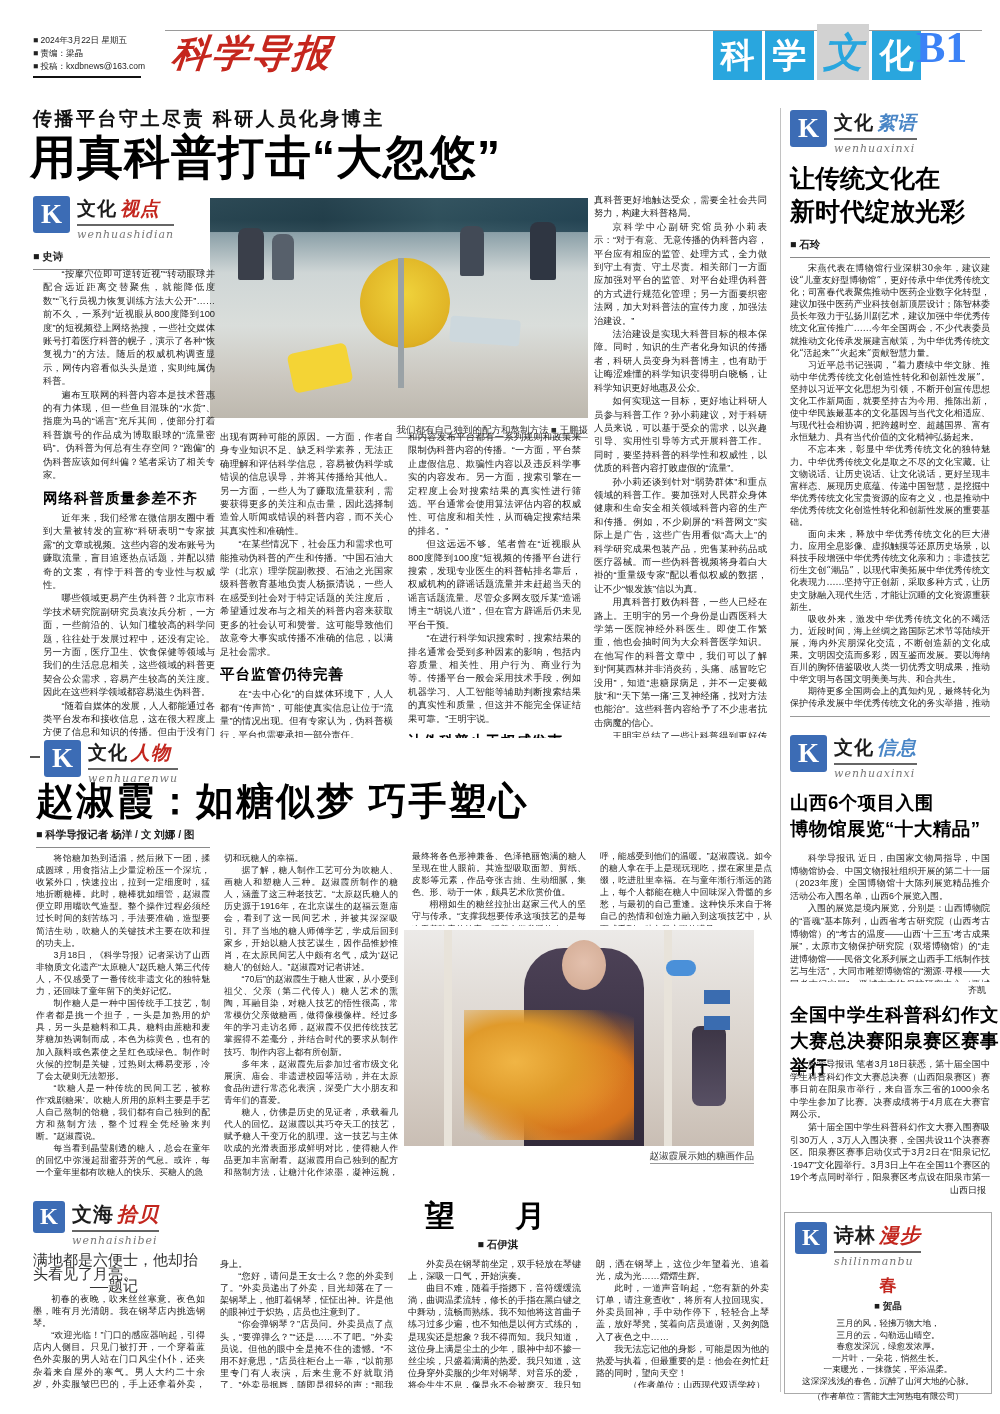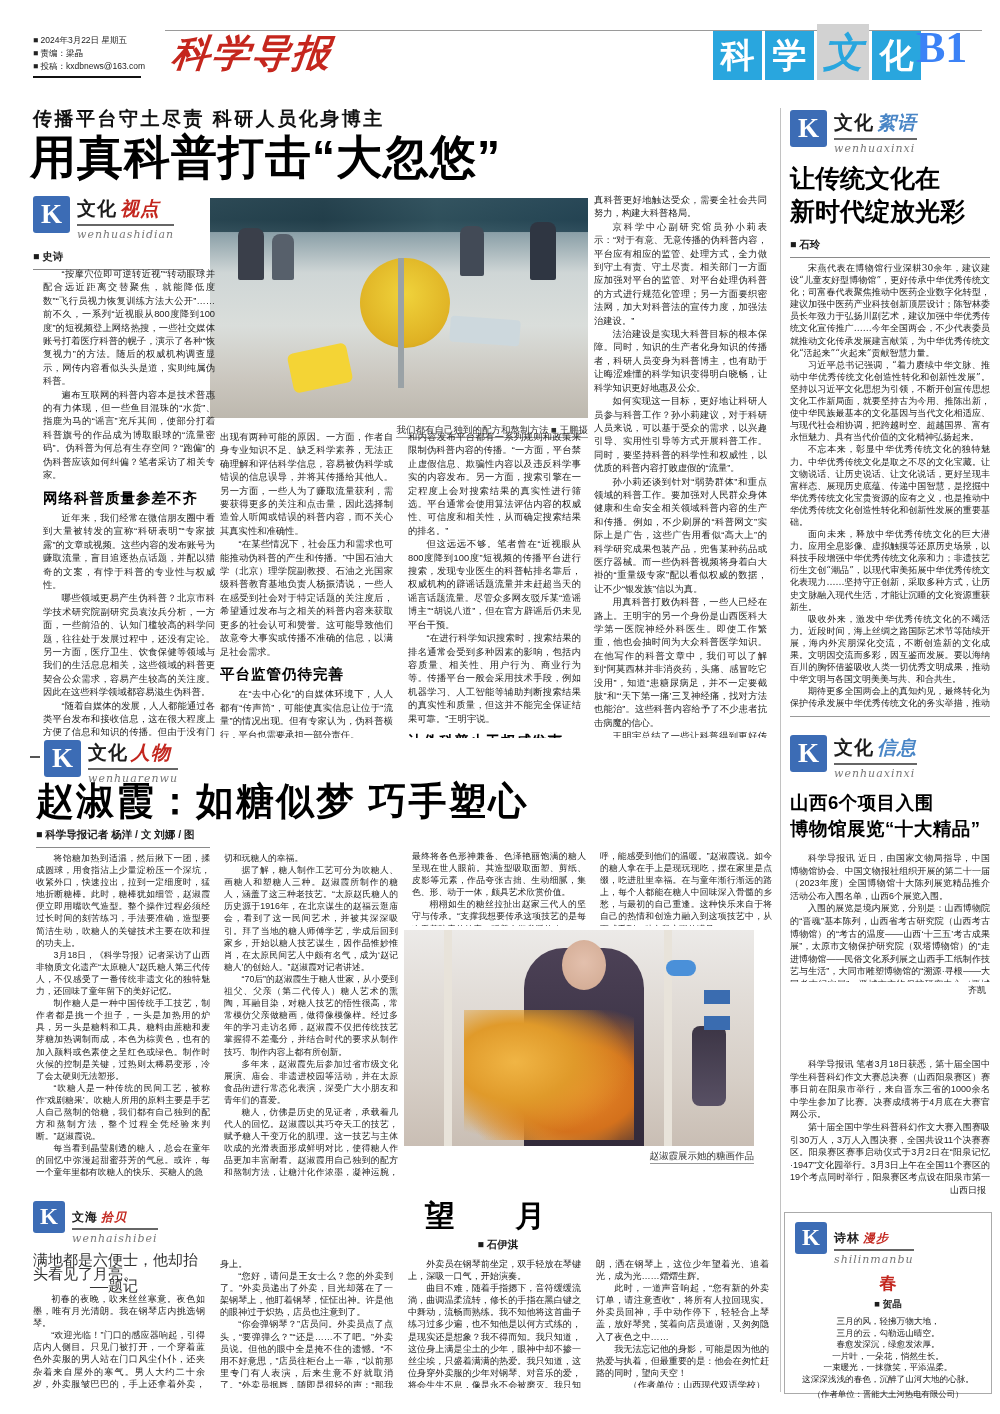--- a/index.html
+++ b/index.html
@@ -23,21 +23,21 @@
         font-family:"Liberation Serif",serif;font-weight:bold;font-size:27px;
         display:flex;align-items:center;justify-content:center;flex:0 0 auto;}
   .chr{display:flex;flex-direction:column;}
   .cht{font-size:19px;font-weight:800;letter-spacing:1px;border-bottom:2px solid #666;
        padding-bottom:2px;white-space:nowrap;}
   .cht .acc{font-family:"DejaVu Serif",serif;font-style:italic;font-weight:bold;margin-left:3px;}
   .acc.red{color:#c3261e;} .acc.blue{color:#4a86c6;}
   .chp{font-family:"DejaVu Serif",serif;font-style:italic;color:#777;font-size:11px;
        letter-spacing:1px;padding-top:2px;}
   .colhead.small .kbox{width:32px;height:32px;font-size:23px;}
-  .colhead.small .cht{font-size:12px;margin-top:8px;}
+  .colhead.small .cht{font-size:20px;}
   
   .kicker{font-size:19px;font-weight:600;letter-spacing:2.5px;color:#111;}
   .headline1{font-size:46px;font-weight:900;letter-spacing:1px;color:#000;}
   .headline2{font-size:38px;font-weight:900;letter-spacing:2px;color:#000;}
   .byline{font-size:10.5px;font-weight:bold;border-bottom:1px solid #8a8a8a;padding-bottom:5px;}
   
   .tcol{position:absolute;text-align:justify;overflow:hidden;color:#242424;}
   .blk{margin:0;}
   .blk.p{text-indent:2em;}
   .blk.cont{text-indent:0;}
@@ -178,20 +178,24 @@
   <div class="abs xinxi-title" style="left:790px;top:790px;">
     <div>山西6个项目入围</div>
     <div>博物馆展览“十大精品”</div>
   </div>
   <div class="tcol xinxi-body" style="left:790px;top:852px;width:200px;height:130px;">
       <div class="blk p">科学导报讯 近日，由国家文物局指导，中国博物馆协会、中国文物报社组织开展的第二十一届（2023年度）全国博物馆十大陈列展览精品推介活动公布入围名单，山西6个展览入围。</div>
       <div class="blk p">入围的展览是境内展览，分别是：山西博物院的“晋魂”基本陈列，山西省考古研究院（山西考古博物馆）的“考古的温度——山西‘十三五’考古成果展”，太原市文物保护研究院（双塔博物馆）的“走进博物馆——民俗文化系列展之山西手工纸制作技艺与生活”，大同市雕塑博物馆的“溯源·寻根——大同考古纪实展”、晋城市文物保护研究中心（晋城博物馆）的“泽州万像——山西晋城古代彩塑壁画艺术巡展”，临汾市博物馆的“文明化成——中华早期文明的晋南探索”。</div>
     </div>
   <div class="endsig" style="left:790px;top:984px;width:196px;">齐凯</div>
 
+  <div class="abs xinxi-title" style="left:790px;top:1002px;">
+    <div>全国中学生科普科幻作文</div>
+    <div>大赛总决赛阳泉赛区赛事举行</div>
+  </div>
   <div class="tcol xinxi-body" style="left:790px;top:1058px;width:200px;height:126px;">
       <div class="blk p">科学导报讯 笔者3月18日获悉，第十届全国中学生科普科幻作文大赛总决赛（山西阳泉赛区）赛事日前在阳泉市举行，来自晋东三省的1000余名中学生参加了比赛。决赛成绩将于4月底在大赛官网公示。</div>
       <div class="blk p">第十届全国中学生科普科幻作文大赛入围赛吸引30万人，3万人入围决赛，全国共设11个决赛赛区。阳泉赛区赛事启动仪式于3月2日在“阳泉记忆·1947”文化园举行。3月3日上午在全国11个赛区的19个考点同时举行，阳泉赛区考点设在阳泉市第一中学，要求学生以“临界点”为题目选角度开展创作。</div>
     </div>
   <div class="endsig" style="left:790px;top:1184px;width:196px;">山西日报</div>
 
   <div class="rule" style="left:30px;top:756px;width:10px;height:2px;background:#555;"></div>
   <div class="abs colhead" style="left:44px;top:740px;">
     <div class="kbox">K</div>
     <div class="chr">

